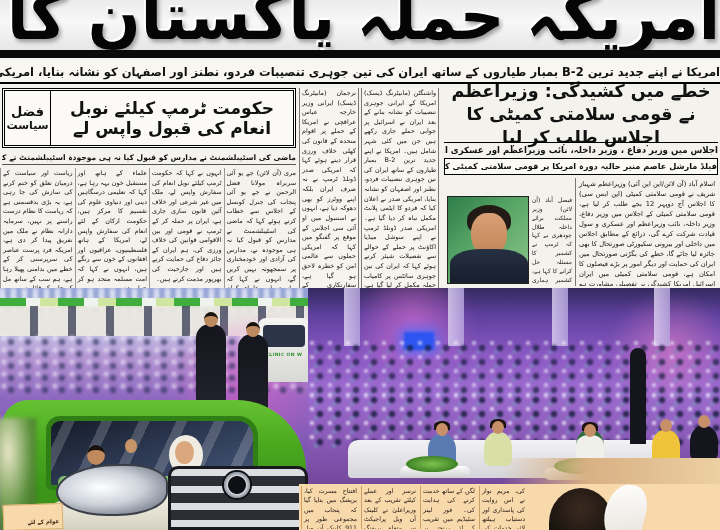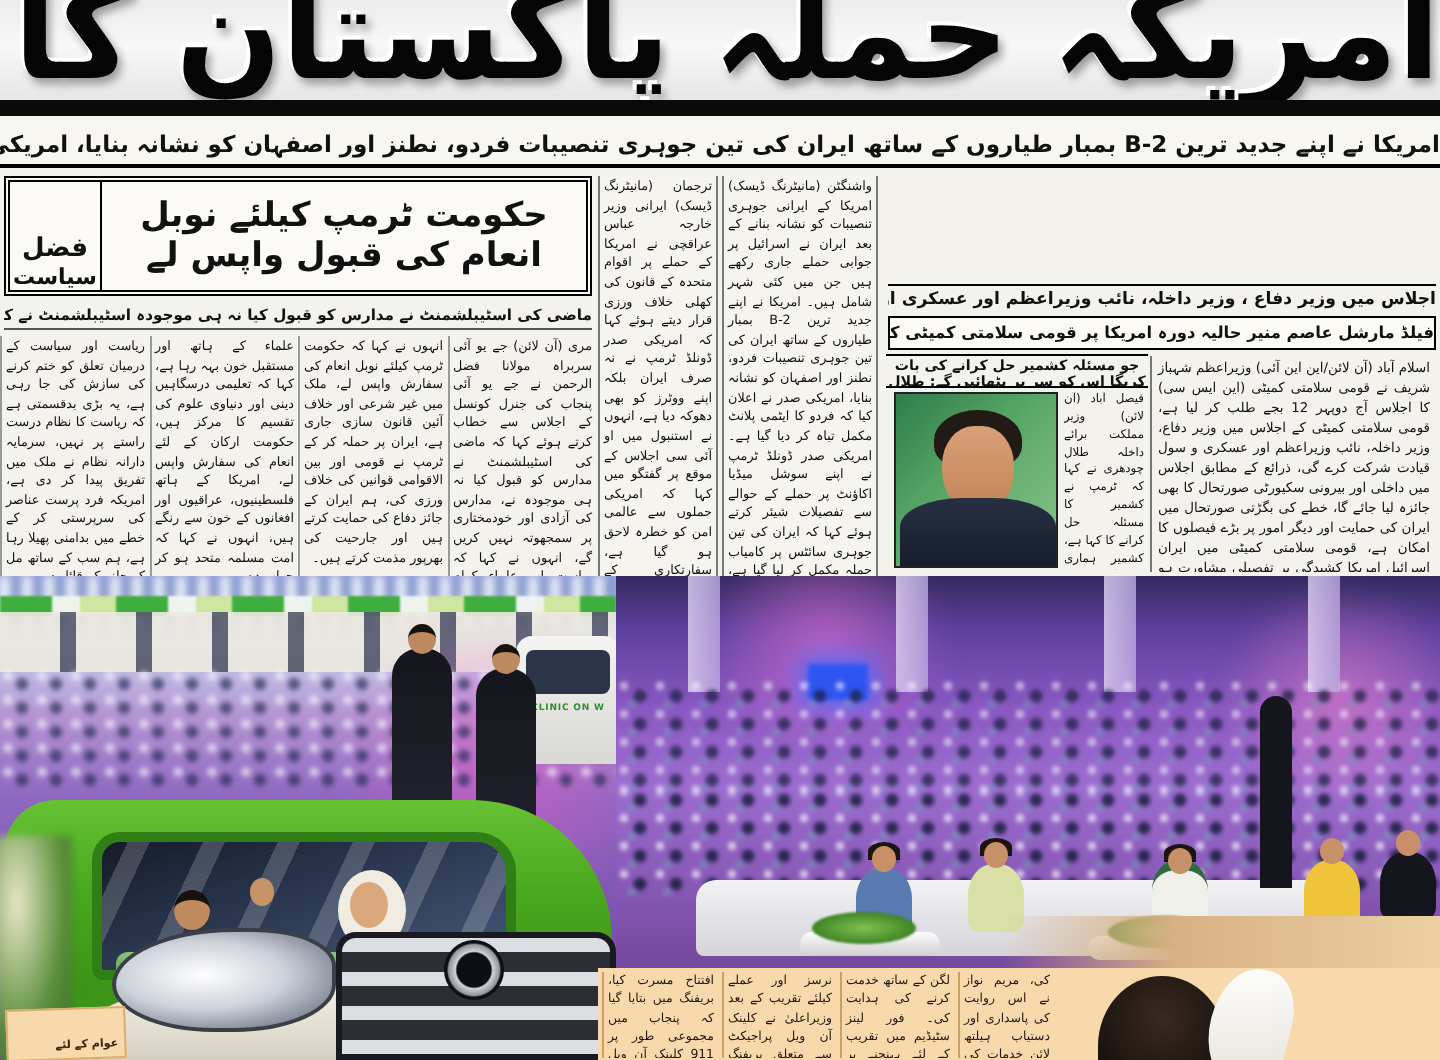--- a/index.html
+++ b/index.html
@@ -22,21 +22,21 @@
   .subheadline{left:0;top:60px;width:720px;height:24px;line-height:24px;
     font-size:11.5px;font-weight:bold;text-align:center;white-space:nowrap;overflow:hidden;
     border-bottom:2px solid #000;background:#f8f6f0;}
 
   
   .fazl-box{left:2px;top:88px;width:294px;height:60px;border:3px double #000;background:#fbfaf6;
     display:flex;flex-direction:row-reverse;}
   .fazl-head{flex:1;display:flex;align-items:center;justify-content:center;
     font-size:17px;font-weight:bold;text-align:center;line-height:1.2;padding:1px 2px;}
   .fazl-attr{width:46px;border-left:0;border-right:1.5px solid #000;display:flex;flex-direction:column;
-    align-items:center;justify-content:flex-end;font-weight:bold;}
+    align-items:center;justify-content:center;font-weight:bold;}
   .fazl-attr .a1{font-size:13px;} .fazl-attr .a2{font-size:11px;}
   .fazl-subline{left:2px;top:150px;width:294px;height:15px;line-height:15px;font-size:7.6px;
     font-weight:bold;text-align:center;white-space:nowrap;overflow:hidden;border-bottom:1px solid #555;}
   .fazl-cols{left:0;top:168px;width:298px;height:120px;display:flex;flex-direction:row-reverse;overflow:hidden;}
   .fazl-cols .col{flex:1;padding:1px 2px;font-size:6.4px;line-height:1.5;overflow:hidden;border-left:1px solid #999;}
   .fazl-cols .col:first-child{border-left:1px solid #999;}
 
   
   .b2col{top:88px;height:200px;font-size:6.4px;line-height:1.5;padding:1px 2px;overflow:hidden;
     border-left:1px solid #777;border-right:1px solid #777;background:#f6f4ee;}
@@ -177,26 +177,26 @@
   <div class="abs fazl-cols">
     <div class="col rtl just" dir="rtl">مری (آن لائن) جے یو آئی سربراہ مولانا فضل الرحمن نے جے یو آئی پنجاب کی جنرل کونسل کے اجلاس سے خطاب کرتے ہوئے کہا کہ ماضی کی اسٹیبلشمنٹ نے مدارس کو قبول کیا نہ ہی موجودہ نے، مدارس کی آزادی اور خودمختاری پر سمجھوتہ نہیں کریں گے، انہوں نے کہا کہ ریاست اب علماء کرام کی قربانیوں کا اعتراف کرے۔</div>
     <div class="col rtl just" dir="rtl">انہوں نے کہا کہ حکومت ٹرمپ کیلئے نوبل انعام کی سفارش واپس لے، ملک میں غیر شرعی اور خلاف آئین قانون سازی جاری ہے، ایران پر حملہ کر کے ٹرمپ نے قومی اور بین الاقوامی قوانین کی خلاف ورزی کی، ہم ایران کے جائز دفاع کی حمایت کرتے ہیں اور جارحیت کی بھرپور مذمت کرتے ہیں۔</div>
     <div class="col rtl just" dir="rtl">علماء کے ہاتھ اور مستقبل خون بہہ رہا ہے، کہا کہ تعلیمی درسگاہیں دینی اور دنیاوی علوم کی تقسیم کا مرکز ہیں، حکومت ارکان کے لئے انعام کی سفارش واپس لے، امریکا کے ہاتھ فلسطینیوں، عراقیوں اور افغانوں کے خون سے رنگے ہیں، انہوں نے کہا کہ امت مسلمہ متحد ہو کر جواب دے۔</div>
     <div class="col rtl just" dir="rtl">ریاست اور سیاست کے درمیان تعلق کو ختم کرنے کی سازش کی جا رہی ہے، یہ بڑی بدقسمتی ہے کہ ریاست کا نظام درست راستے پر نہیں، سرمایہ دارانہ نظام نے ملک میں تفریق پیدا کر دی ہے، امریکہ فرد پرست عناصر کی سرپرستی کر کے خطے میں بدامنی پھیلا رہا ہے، ہم سب کے ساتھ مل کر چلنے کے قائل ہیں۔</div>
   </div>
 
   <div class="abs b2col right rtl just" dir="rtl">واشنگٹن (مانیٹرنگ ڈیسک) امریکا کے ایرانی جوہری تنصیبات کو نشانہ بنانے کے بعد ایران نے اسرائیل پر جوابی حملے جاری رکھے ہیں جن میں کئی شہر شامل ہیں۔ امریکا نے اپنے جدید ترین B-2 بمبار طیاروں کے ساتھ ایران کی تین جوہری تنصیبات فردو، نطنز اور اصفہان کو نشانہ بنایا، امریکی صدر نے اعلان کیا کہ فردو کا ایٹمی پلانٹ مکمل تباہ کر دیا گیا ہے۔ امریکی صدر ڈونلڈ ٹرمپ نے اپنے سوشل میڈیا اکاؤنٹ پر حملے کے حوالے سے تفصیلات شیئر کرتے ہوئے کہا کہ ایران کی تین جوہری سائٹس پر کامیاب حملہ مکمل کر لیا گیا ہے، امریکی حملوں کے نتیجے میں فردو، نطنز اور اصفہان میں جوہری سائٹس پر ہونے والی بمباری کی سرکاری طور پر تصدیق کی گئی ہے، ایران کی سرکاری نیوز ایجنسی کے مطابق صبح قم کے گراؤنڈ سجنٹ کے ترجمان عرفجی مہدوی نے بتایا کہ فردو جوہری مرکز کے ایک حصے پر فضائی حملہ ہوا ہے۔</div>
   <div class="abs b2col left rtl just" dir="rtl">ترجمان (مانیٹرنگ ڈیسک) ایرانی وزیر خارجہ عباس عراقچی نے امریکا کے حملے پر اقوام متحدہ کے قانون کی کھلی خلاف ورزی قرار دیتے ہوئے کہا کہ امریکی صدر ڈونلڈ ٹرمپ نے نہ صرف ایران بلکہ اپنے ووٹرز کو بھی دھوکہ دیا ہے، انہوں نے استنبول میں او آئی سی اجلاس کے موقع پر گفتگو میں کہا کہ امریکی حملوں سے عالمی امن کو خطرہ لاحق ہو گیا ہے، سفارتکاری کے دروازے بند نہیں ہوئے، جواب دینے کا حق محفوظ رکھتے ہیں، عالمی برادری خاموش تماشائی نہ بنے، امریکی جارحیت کا ہر فورم پر مقدمہ لڑیں گے۔</div>
 
+  <div class="abs nsc-head rtl" dir="rtl">خطے میں کشیدگی: وزیراعظم نے قومی سلامتی کمیٹی کا اجلاس طلب کر لیا</div>
   <div class="abs nsc-sub1 rtl" dir="rtl">اجلاس میں وزیر دفاع ، وزیر داخلہ، نائب وزیراعظم اور عسکری اور سول قیادت شرکت کرے گی</div>
   <div class="abs nsc-sub2 rtl" dir="rtl">فیلڈ مارشل عاصم منیر حالیہ دورہ امریکا پر قومی سلامتی کمیٹی کو اعتماد میں لیں گے ،ذرائع</div>
   <div class="abs nsc-body rtl just" dir="rtl">اسلام آباد (آن لائن/این این آئی) وزیراعظم شہباز شریف نے قومی سلامتی کمیٹی (این ایس سی) کا اجلاس آج دوپہر 12 بجے طلب کر لیا ہے، قومی سلامتی کمیٹی کے اجلاس میں وزیر دفاع، وزیر داخلہ، نائب وزیراعظم اور عسکری و سول قیادت شرکت کرے گی، ذرائع کے مطابق اجلاس میں داخلی اور بیرونی سکیورٹی صورتحال کا بھی جائزہ لیا جائے گا، خطے کی بگڑتی صورتحال میں ایران کی حمایت اور دیگر امور پر بڑے فیصلوں کا امکان ہے، قومی سلامتی کمیٹی میں ایران اسرائیل امریکا کشیدگی پر تفصیلی مشاورت ہو گی، فیلڈ مارشل عاصم منیر حالیہ دورہ امریکا پر قومی سلامتی کمیٹی کو اعتماد میں لیں گے۔</div>
 
   <div class="abs talal">
-    <div class="talal-head rtl" dir="rtl">جو مسئلہ کشمیر حل کرانے کی بات کریگا اس کو سر پر بٹھائیں گے: طلال</div>
     <div class="talal-photo">
       <div class="t-hair"></div>
       <div class="t-face"></div>
       <div class="t-body"></div>
     </div>
     <div class="talal-side rtl just" dir="rtl">فیصل آباد (آن لائن) وزیر مملکت برائے داخلہ طلال چودھری نے کہا کہ ٹرمپ نے کشمیر کا مسئلہ حل کرانے کا کہا ہے، کشمیر ہماری شہ رگ ہے، جو اس کی بات کرے گا ہم اس کو سر پر بٹھائیں گے، آج ہم ایٹمی قوت ہیں تو بھارت کی آنکھوں میں آنکھیں ڈال کر بات کرتے ہیں، پاکستان کا مثالی صوبہ بنائے جا رہے ہیں۔</div>
   </div>
 
   <div class="abs photo-van">
     <div class="pv-stands"></div>

